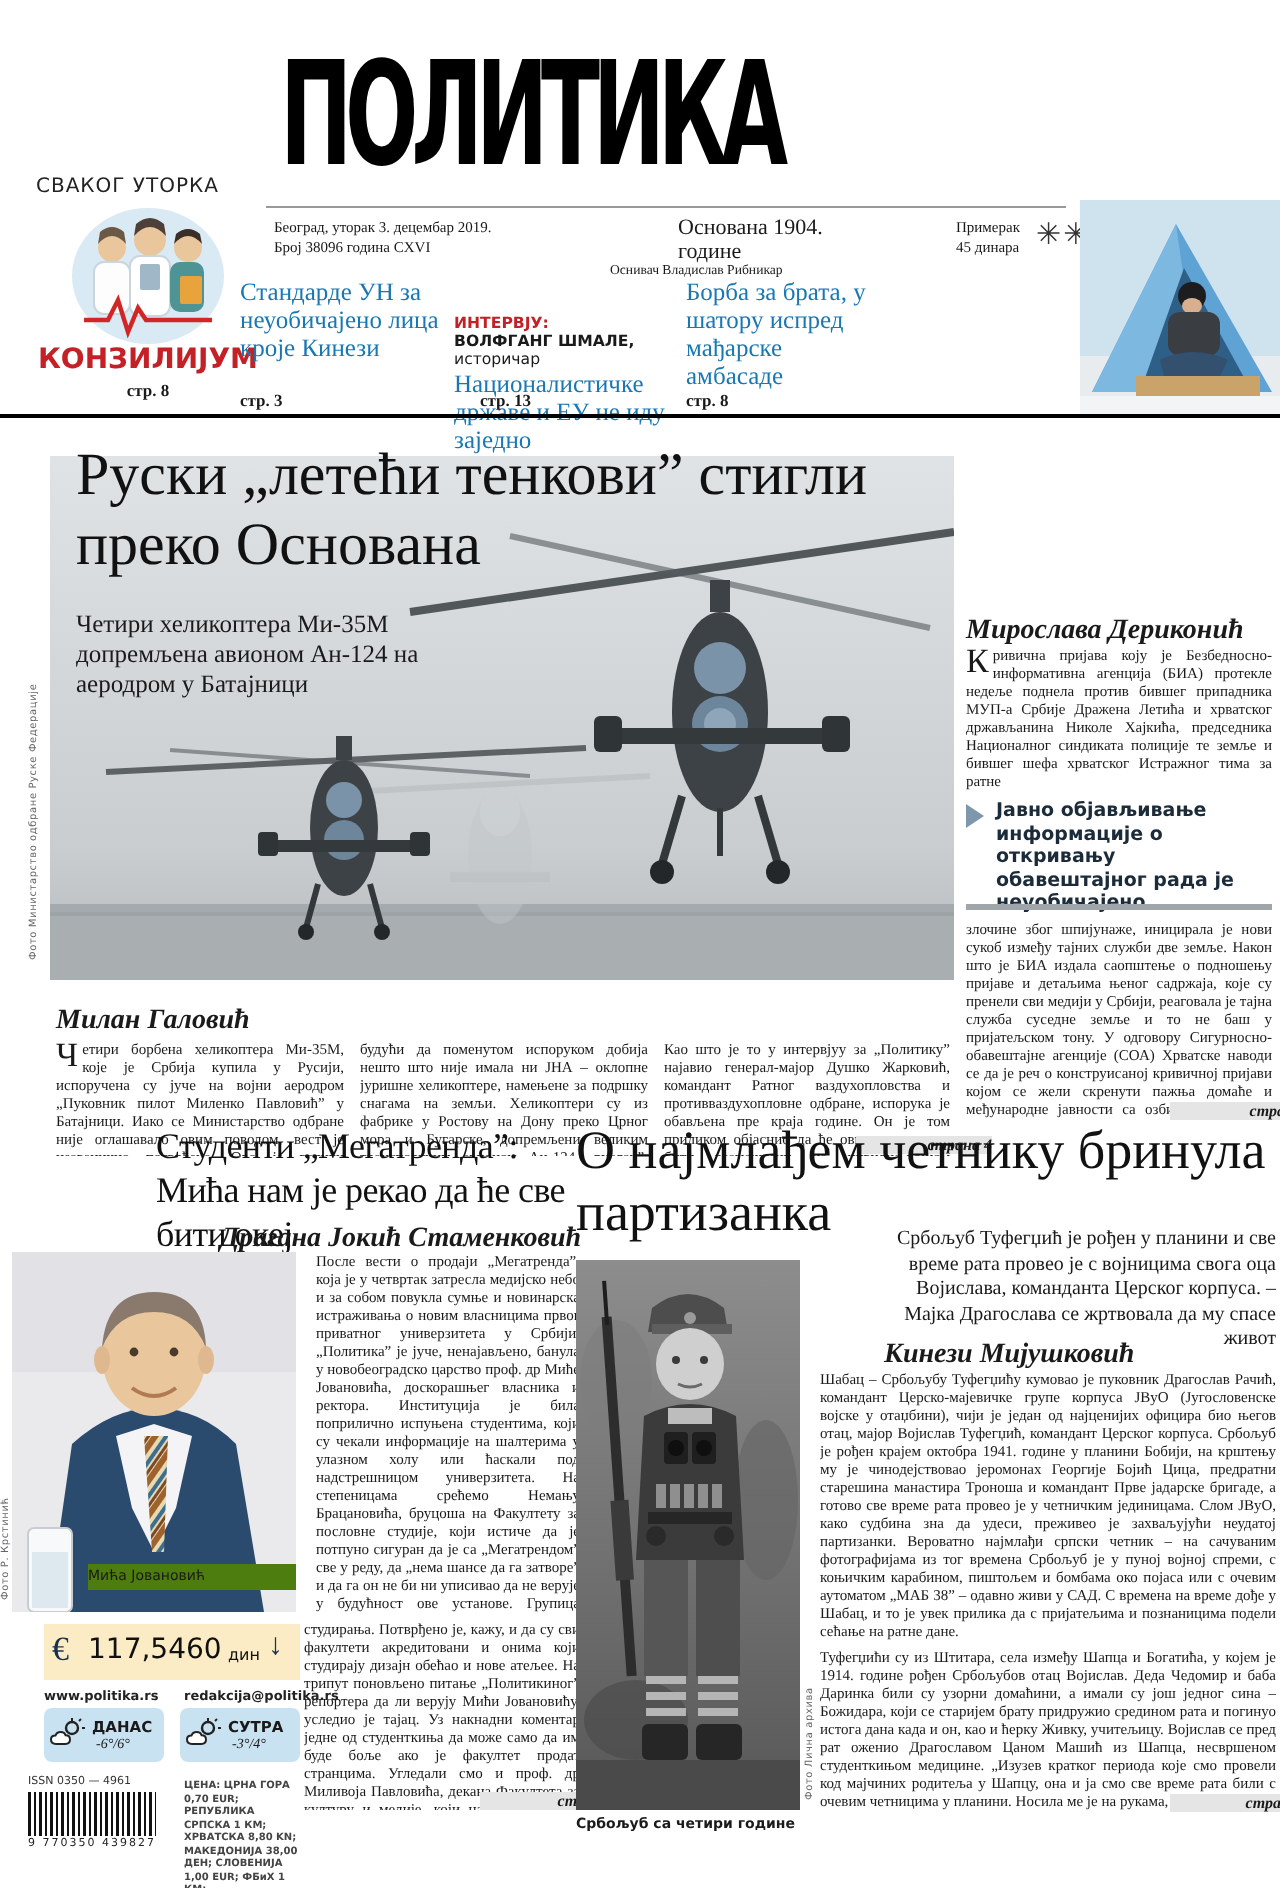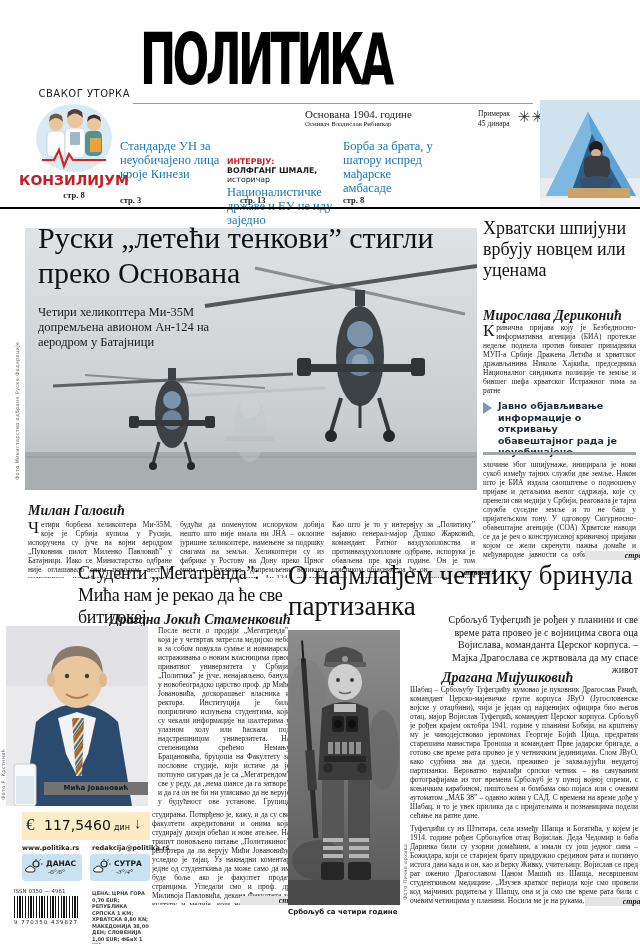--- a/index.html
+++ b/index.html
@@ -25,21 +25,21 @@
 </style>
 </head>
 <body>
 
 <div id="page">
 
   <div class="abs" style="left:140px;top:16px;width:236px;height:80px;">
     <div class="sans" style="font-weight:800;font-size:48px;letter-spacing:-4px;white-space:nowrap;transform:scaleX(.9) scaleY(1.5);transform-origin:left top;color:#000;">ПОЛИТИКА</div>
   </div>
 
-  <div class="abs sans" style="left:18px;top:88px;width:112px;text-align:right;font-size:10px;letter-spacing:.5px;color:#222;">СВАКОГ УТОРКА</div>
+  <div class="abs sans" style="left:18px;top:88px;width:112px;text-align:left;font-size:10px;letter-spacing:.5px;color:#222;">СВАКОГ УТОРКА</div>
   <div class="abs" style="left:34px;top:102px;">
     <svg width="80" height="72" viewBox="0 0 80 72">
       <ellipse cx="40" cy="36" rx="38" ry="34" fill="#d9eaf4"></ellipse>
       <circle cx="22" cy="22" r="7" fill="#e9c69c"></circle>
         <path d="M15 20 q7 -8 14 0 l-1 -6 q-6 -5 -12 0 z" fill="#6b5846"></path>
       <rect x="13" y="29" width="18" height="26" rx="5" fill="#fdfdfd" stroke="#c9d6de"></rect>
       <circle cx="41" cy="18" r="8" fill="#e9c69c"></circle>
         <path d="M33 16 q8 -9 16 0 l-1 -6 q-7 -6 -14 0 z" fill="#4d4038"></path>
       <rect x="31" y="26" width="20" height="30" rx="5" fill="#ffffff" stroke="#c9d6de"></rect>
       <rect x="36" y="30" width="10" height="13" rx="1" fill="#9fb7c6"></rect>
@@ -47,22 +47,26 @@
         <path d="M53 20 q7 -8 14 0 l-1 -5 q-6 -5 -12 0 z" fill="#3a2f28"></path>
       <rect x="51" y="29" width="17" height="25" rx="5" fill="#4f9494"></rect>
       <rect x="56" y="36" width="11" height="14" rx="1" fill="#e8a33d"></rect>
       <polyline points="8,58 20,58 25,48 30,64 35,52 39,58 72,58" fill="none" stroke="#d22525" stroke-width="2.2"></polyline>
     </svg>
   </div>
   <div class="abs sans" style="left:8px;top:172px;width:132px;text-align:center;font-weight:bold;font-size:14px;color:#c42127;">КОНЗИЛИЈУМ</div>
   <div class="abs" style="left:8px;top:190px;width:132px;text-align:center;font-weight:bold;font-size:8.5px;">стр. 8</div>
 
   <div class="abs hairline" style="left:133px;top:103px;width:400px;"></div>
+  <div class="abs" style="left:137px;top:109px;width:150px;font-size:7.5px;line-height:9.5px;">
+    <div>Београд, уторак 3. децембар 2019.</div>
+    <div>Број 38096 година CXVI</div>
+  </div>
   <div class="abs" style="left:305px;top:108px;width:140px;">
-    <div style="font-size:11px;">Основана 1904. године</div>
+    <div style="font-size:11px;margin-left:34px;">Основана 1904. године</div>
     <div style="font-size:6.8px;">Оснивач Владислав Рибникар</div>
   </div>
   <div class="abs" style="left:478px;top:109px;width:42px;font-size:7.5px;line-height:9.5px;">
     <div>Примерак</div>
     <div>45 динара</div>
   </div>
   <div class="abs" style="left:518px;top:108px;font-size:15px;color:#333;letter-spacing:1px;">✳✳</div>
 
   <div class="abs" style="left:120px;top:139px;width:102px;">
     <div class="teaser-h">Стандарде УН за неуобичајено лица кроје Кинези</div>
@@ -160,21 +164,20 @@
   <div class="abs" style="left:38px;top:305px;width:190px;font-size:12.5px;line-height:15px;">Четири хеликоптера Ми-35М допремљена авионом Ан-124 на аеродром у Батајници</div>
 
   <div class="abs byline" style="left:28px;top:503px;">Милан Галовић</div>
   <div class="abs tinybody just" style="left:28px;top:520px;width:144px;height:58px;">
     <span class="dropcap">Ч</span><span>етири борбена хеликоптера Ми-35М, које је Србија купила у Русији, испоручена су јуче на војни аеродром „Пуковник пилот Миленко Павловић” у Батајници. Иако се Министарство одбране није оглашавало овим поводом, вест је незванично потврђена. Ово је велики искорак за Војску Србије,</span>
   </div>
   <div class="abs tinybody just" style="left:180px;top:520px;width:144px;height:58px;">будући да поменутом испоруком добија нешто што није имала ни ЈНА – оклопне јуришне хеликоптере, намењене за подршку снагама на земљи. Хеликоптери су из фабрике у Ростову на Дону преко Црног мора и Бугарске, допремљени великим транспортним авионом Ан-124 „руслан”, чије су слетање у Батајници забележили ваздухопловни ентузијасти и објавили га на друштвеним мрежама.</div>
   <div class="abs tinybody just" style="left:332px;top:520px;width:143px;height:58px;">Као што је то у интервјуу за „Политику” најавио генерал-мајор Душко Жарковић, командант Ратног ваздухопловства и противваздухопловне одбране, испорука је обављена пре краја године. Он је том приликом објаснио да ће ови хеликоптери бити размештени на цивилно-војном аеродрому „Морава” код Краљева.</div>
   <div class="abs pageref" style="left:428px;top:568px;width:47px;text-align:right;">страна 4</div>
 
-  <div class="abs" style="left:483px;top:218px;width:156px;font-size:18px;line-height:21px;color:#111;">Хрватски шпијуни врбују новцем или уценама</div>
   <div class="abs byline" style="left:483px;top:308px;">Мирослава Дериконић</div>
   <div class="abs tinybody just" style="left:483px;top:323px;width:153px;height:73px;">
     <span class="dropcap">К</span><span>ривична пријава коју је Безбедносно-информативна агенција (БИА) протекле недеље поднела против бившег припадника МУП-а Србије Дражена Летића и хрватског држављанина Николе Хајкића, председника Националног синдиката полиције те земље и бившег шефа хрватског Истражног тима за ратне</span>
   </div>
   <div class="abs" style="left:483px;top:400px;width:153px;">
     <div class="abs" style="left:0;top:2px;width:0;height:0;border-left:9px solid #7e97ad;border-top:6px solid transparent;border-bottom:6px solid transparent;"></div>
     <div class="sans b" style="margin-left:15px;font-size:9.5px;line-height:11.5px;color:#1c2b3a;">Јавно објављивање информације о откривању обавештајног рада је неуобичајено</div>
   </div>
   <div class="abs" style="left:483px;top:452px;width:153px;height:3px;background:#a0a5aa;"></div>
   <div class="abs tinybody just" style="left:483px;top:460px;width:153px;height:100px;">злочине због шпијунаже, иницирала је нови сукоб између тајних служби две земље. Након што је БИА издала саопштење о подношењу пријаве и детаљима њеног садржаја, које су пренели сви медији у Србији, реаговала је тајна служба суседне земље и то не баш у пријатељском тону. У одговору Сигурносно-обавештајне агенције (СОА) Хрватске наводи се да је реч о конструисаној кривичној пријави којом се жели скренути пажња домаће и међународне јавности са озбиљних афера у Србији.</div>
@@ -203,21 +206,21 @@
       <ellipse cx="45" cy="54" rx="4" ry="7" fill="#e0b88f"></ellipse>
       <ellipse cx="97" cy="54" rx="4" ry="7" fill="#e0b88f"></ellipse>
       <circle cx="61" cy="50" r="2.2" fill="#4a3a2e"></circle>
         <circle cx="81" cy="50" r="2.2" fill="#4a3a2e"></circle>
       <path d="M60 68 Q71 76 82 68" stroke="#b07a52" stroke-width="2" fill="none"></path>
       <rect x="8" y="138" width="22" height="42" rx="3" fill="#f7f9fa" stroke="#c9ccd0"></rect>
       <rect x="10" y="150" width="18" height="28" fill="#dde9ef"></rect>
     </svg>
   </div>
   <div class="abs vcred" style="left:0px;top:700px;height:100px;">Фото Р. Крстинић</div>
-  <div class="abs sans" style="left:44px;top:782px;width:104px;height:13px;background:#737373;font-size:7px;font-weight:bold;text-align:center;line-height:13px;">Мића Јовановић</div>
+  <div class="abs sans" style="left:44px;top:782px;width:104px;height:13px;background:#4d7c0f;font-size:7px;font-weight:normal;line-height:13px;">Мића Јовановић</div>
 
   <div class="abs tinybody just" style="left:158px;top:626px;width:132px;height:180px;">После вести о продаји „Мегатренда”, која је у четвртак затресла медијско небо и за собом повукла сумње и новинарска истраживања о новим власницима првог приватног универзитета у Србији, „Политика” је јуче, ненајављено, банула у новобеоградско царство проф. др Миће Јовановића, доскорашњег власника и ректора. Институција је била поприлично испуњена студентима, који су чекали информације на шалтерима у улазном холу или ћаскали под надстрешницом универзитета. На степеницама срећемо Немању Брацановића, бруцоша на Факултету за пословне студије, који истиче да је потпуно сигуран да је са „Мегатрендом” све у реду, да „нема шансе да га затворе” и да га он не би ни уписивао да не верује у будућност ове установе. Групица момака и девојака која у паузи између предавања весело чаврља на улазу у зграду уплашено нам довикује да ће „све бити океј”. На питање новинара како су толико сигурни, одговарају, опет групно: „Рекао нам је Мића”. Ректор је, како објашњавају, одржао збор свих студената прошлог петка, после обелодањивања вести о продаји, и рекао им да се не брину, да се само власник мења, што за њих значи само боље услове</div>
   <div class="abs tinybody just" style="left:152px;top:810px;width:138px;height:95px;">студирања. Потврђено је, кажу, и да су сви факултети акредитовани и онима који студирају дизајн обећао и нове атељее. На трипут поновљено питање „Политикиног” репортера да ли верују Мићи Јовановићу, уследио је тајац. Уз накнадни коментар једне од студенткиња да може само да им буде боље ако је факултет продат странцима. Угледали смо и проф. др Миливоја Павловића, декана Факултета за културу и медије, који на наша питања одговара показивањем у правцу универзитетског клуба, где затичемо Мићу Јовановића како пије виски са неколицином професора.</div>
   <div class="abs pageref" style="left:240px;top:896px;width:50px;text-align:right;">страна 7</div>
 
   <div class="abs" style="left:22px;top:812px;width:128px;height:28px;background:#fbecc5;">
     <span class="abs" style="left:4px;top:3px;font-size:17px;color:#16324e;">€</span>
     <span class="abs sans" style="left:22px;top:5px;font-size:14px;color:#111;">117,5460</span>
     <span class="abs sans" style="left:92px;top:11px;font-size:8px;color:#111;">дин</span>
     <span class="abs b" style="left:112px;top:3px;font-size:15px;color:#16324e;">↓</span>
@@ -314,18 +317,18 @@
         </g>
       <rect x="33" y="232" width="23" height="18" rx="3" fill="#262626"></rect>
       <rect x="60" y="232" width="23" height="18" rx="3" fill="#262626"></rect>
       <rect y="250" width="112" height="25" fill="#4a4a4a"></rect>
     </svg>
   </div>
   <div class="abs vcred" style="left:402px;top:790px;height:110px;">Фото Лична архива</div>
   <div class="abs sans b" style="left:288px;top:908px;width:140px;font-size:7px;">Србољуб са четири године</div>
 
   <div class="abs" style="left:442px;top:614px;width:196px;font-size:10px;line-height:12.5px;text-align:right;">Србољуб Туфегџић је рођен у планини и све време рата провео је с војницима свога оца Војислава, команданта Церског корпуса. – Мајка Драгослава се жртвовала да му спасе живот</div>
-  <div class="abs byline" style="left:442px;top:670px;">Драгана Мијушковић</div>
+  <div class="abs byline" style="left:442px;top:670px;">Кинези Мијушковић</div>
   <div class="abs tinybody just" style="left:410px;top:685px;width:228px;height:136px;">Шабац – Србољубу Туфегџићу кумовао је пуковник Драгослав Рачић, командант Церско-мајевичке групе корпуса ЈВуО (Југословенске војске у отаџбини), чији је један од најценијих официра био његов отац, мајор Војислав Туфегџић, командант Церског корпуса. Србољуб је рођен крајем октобра 1941. године у планини Бобији, на крштењу му је чинодејствовао јеромонах Георгије Бојић Цица, предратни старешина манастира Троноша и командант Прве јадарске бригаде, а готово све време рата провео је у четничким јединицама. Слом ЈВуО, како судбина зна да удеси, преживео је захваљујући неудатој партизанки. Вероватно најмлађи српски четник – на сачуваним фотографијама из тог времена Србољуб је у пуној војној спреми, с коњичким карабином, пиштољем и бомбама око појаса или с очевим аутоматом „МАБ 38” – одавно живи у САД. С времена на време дође у Шабац, и то је увек прилика да с пријатељима и познаницима подели сећање на ратне дане.</div>
   <div class="abs tinybody just" style="left:410px;top:824px;width:228px;height:82px;">Туфегџићи су из Штитара, села између Шапца и Богатића, у којем је 1914. године рођен Србољубов отац Војислав. Деда Чедомир и баба Даринка били су узорни домаћини, а имали су још једног сина – Божидара, који се старијем брату придружио средином рата и погинуо истога дана када и он, као и ћерку Живку, учитељицу. Војислав се пред рат оженио Драгославом Цаном Машић из Шапца, несвршеном студенткињом медицине. „Изузев кратког периода које смо провели код мајчиних родитеља у Шапцу, она и ја смо све време рата били с очевим четницима у планини. Носила ме је на рукама, а после борби је лечила рањенике”, каже Србољуб.</div>
   <div class="abs pageref" style="left:585px;top:897px;width:53px;text-align:right;">страна 19</div>
 
 </div>
 
 </body></html>

